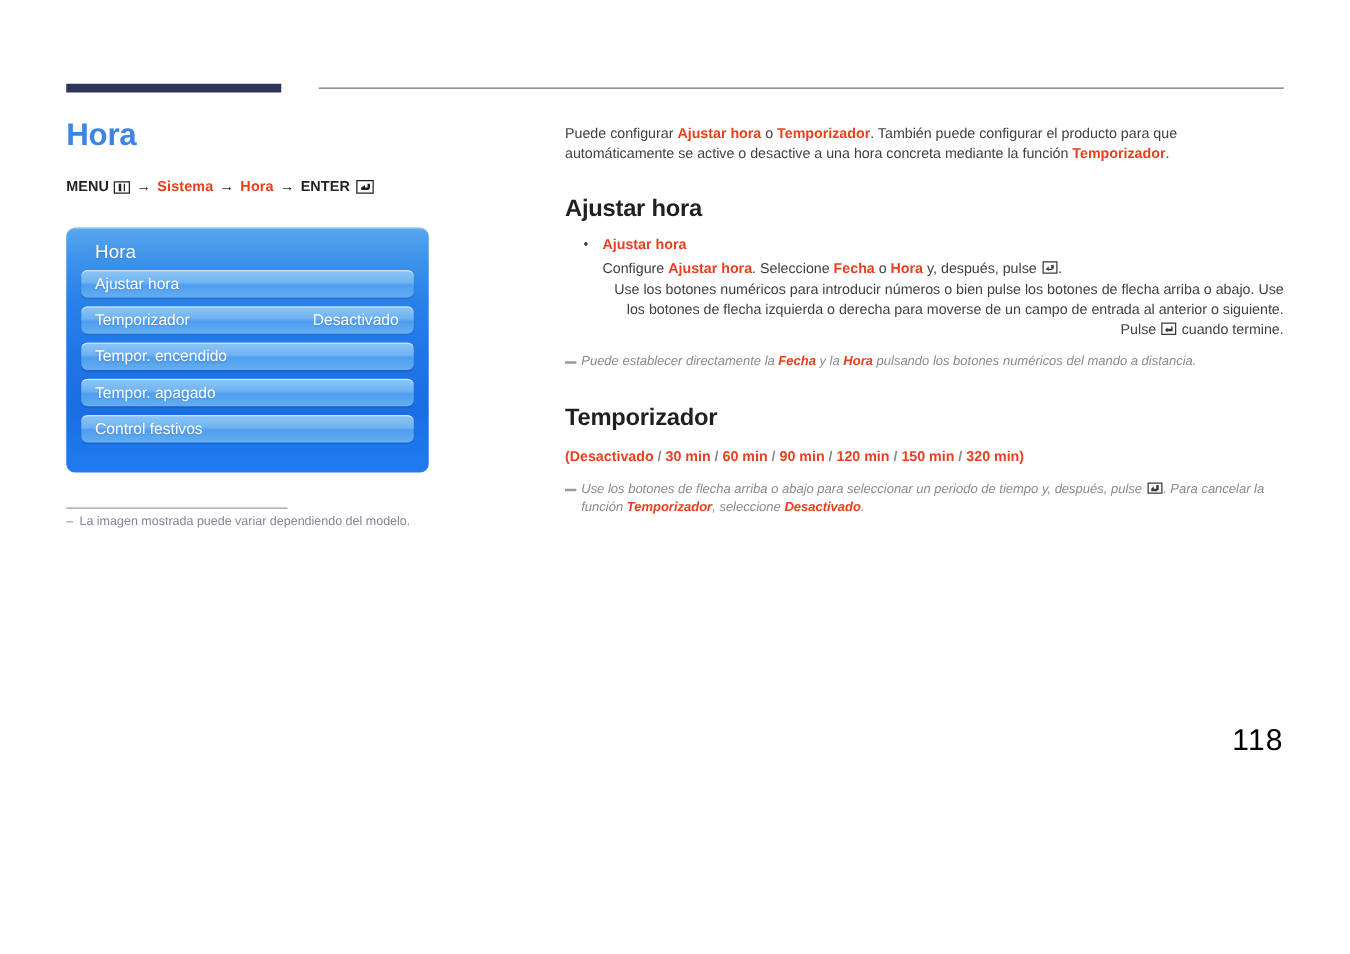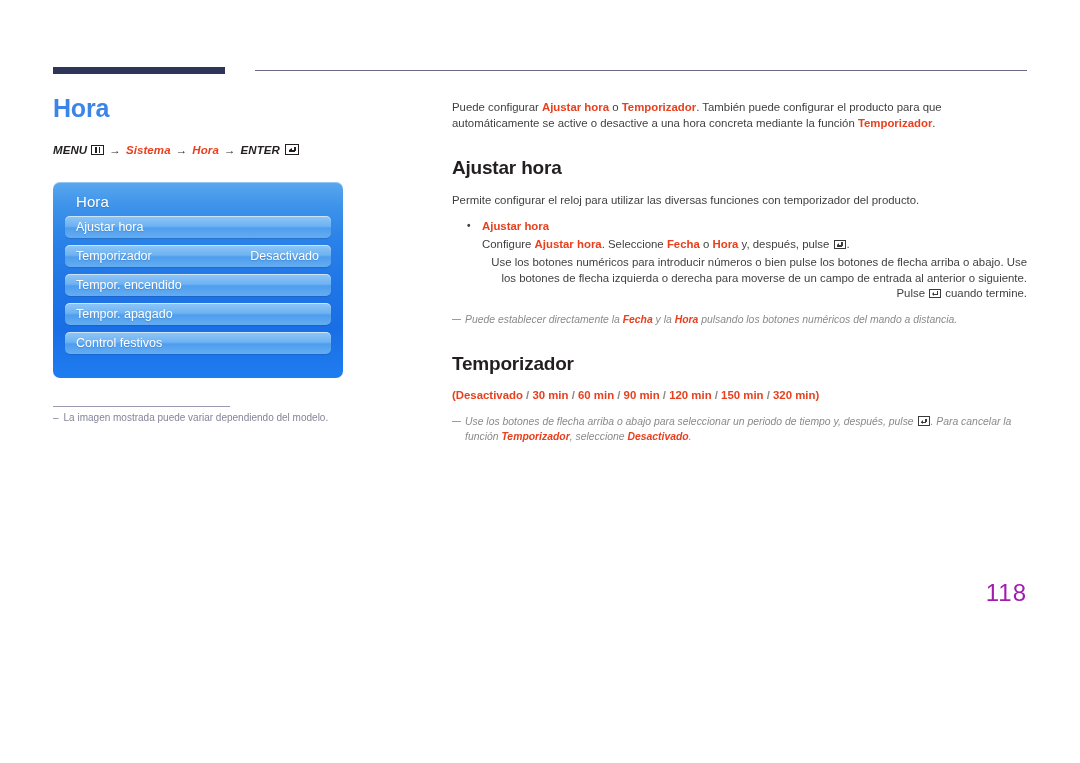--- a/index.html
+++ b/index.html
@@ -26,21 +26,21 @@
 
   .page-title {
     font-size: 25px; font-weight: bold; color: #3d84e8;
     letter-spacing: -0.2px; line-height: 1.1;
   }
 
   .menu-path {
     margin-top: 21px;
     font-size: 11.5px; font-weight: bold; color: #231f20;
     letter-spacing: 0.1px; white-space: nowrap;
-    display: flex; align-items: center; gap: 3px; font-style: italic;
+    display: flex; align-items: center; gap: 3px;
   }
   .menu-path .red { color: #e8401f; }
   .menu-path .arrow { color: #231f20; font-weight: normal; padding: 0 2px; }
 
   .ico-menu {
     display: inline-block; width: 13px; height: 10px;
     border: 1.5px solid #231f20; position: relative; margin-left: 1px;
     vertical-align: -1px;
   }
   .ico-menu::before, .ico-menu::after {
@@ -178,21 +178,21 @@
   .sec-tempo { margin-top: 26px; }
   .opts {
     margin-top: 13px; font-size: 11.4px; font-weight: bold;
     color: #e8401f; line-height: 15.6px;
   }
   .opts .sep { color: #8a8a8a; font-weight: bold; }
   .opts .paren { color: #e8401f; }
 
   .page-num {
     position: absolute; right: 53px; bottom: 36px;
-    font-size: 24px; color: #a21caf; letter-spacing: 1px;
+    font-size: 24px; color: #000000; letter-spacing: 1px;
   }
 </style>
 </head>
 <body>
 
 <div class="page">
 
   <div class="rule-thick"></div>
   <div class="rule-thin"></div>
 
@@ -244,21 +244,20 @@
   <div class="foot-note">
     <span class="dash">–</span><span>La imagen mostrada puede variar dependiendo del modelo.</span>
   </div>
 
   <div class="right-col">
 
     <p class="body-text intro"><span>Puede configurar </span><span class="b-red">Ajustar hora</span><span> o </span><span class="b-red">Temporizador</span><span>. También puede configurar el producto para que automáticamente se active o desactive a una hora concreta mediante la función </span><span class="b-red">Temporizador</span><span>.</span></p>
 
     <h2 class="sec sec-ajustar">Ajustar hora</h2>
 
-    <p class="body-text sec-desc">Permite configurar el reloj para utilizar las diversas funciones con temporizador del producto.</p>
 
     <div class="bullet-block">
       <div class="bullet-head">Ajustar hora</div>
 
       <div class="bullet-body">
 
         <p class="body-text"><span>Configure </span><span class="b-red">Ajustar hora</span><span>. Seleccione </span><span class="b-red">Fecha</span><span> o </span><span class="b-red">Hora</span><span> y, después, pulse </span><span class="ico-enter-sm"><i></i></span><span>.</span></p>
 
         <p class="body-text wrap"><span>Use los botones numéricos para introducir números o bien pulse los botones de flecha arriba o abajo. Use los botones de flecha izquierda o derecha para moverse de un campo de entrada al anterior o siguiente. Pulse </span><span class="ico-enter-sm"><i></i></span><span> cuando termine.</span></p>
       </div>

